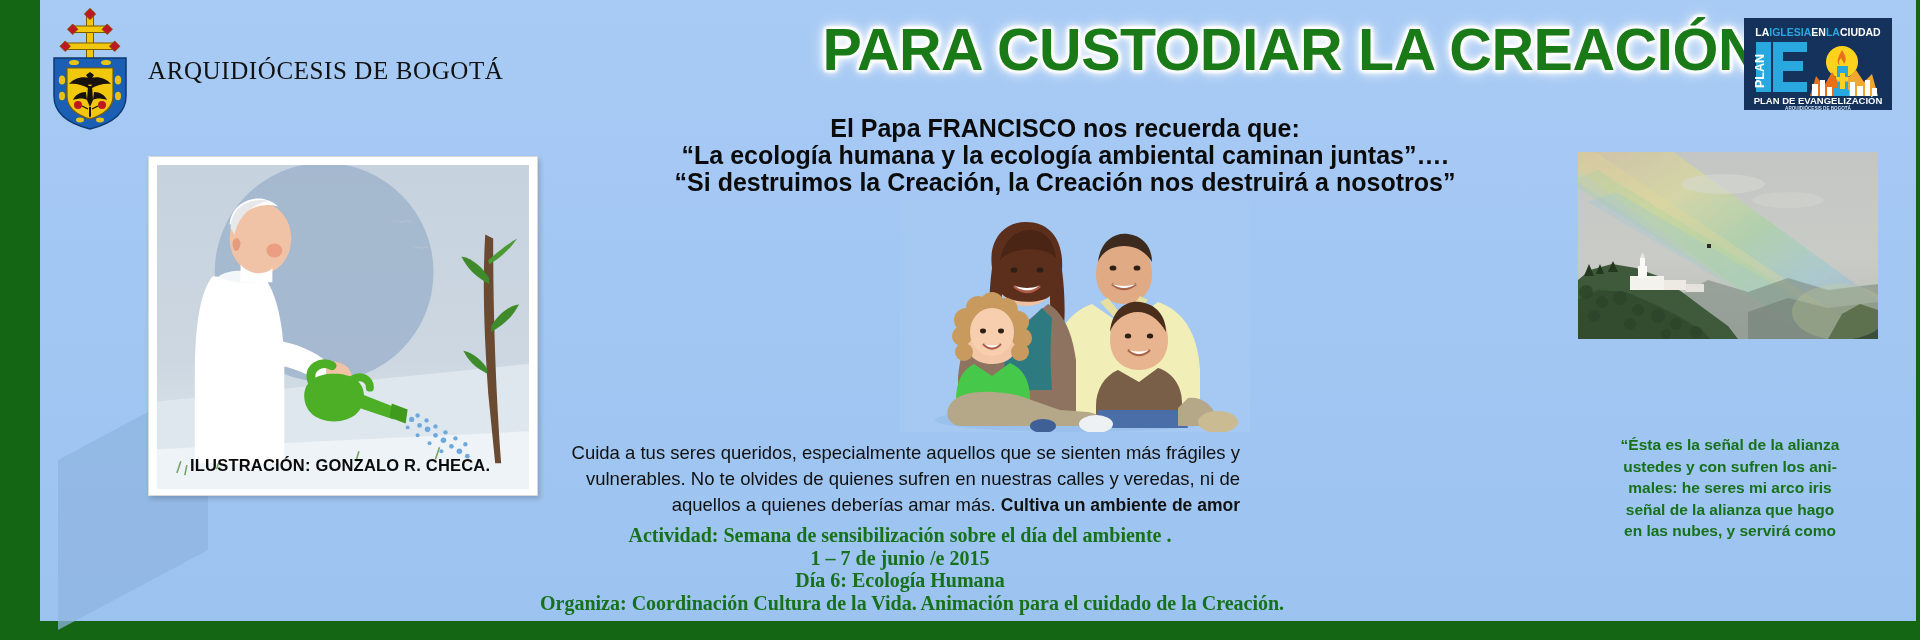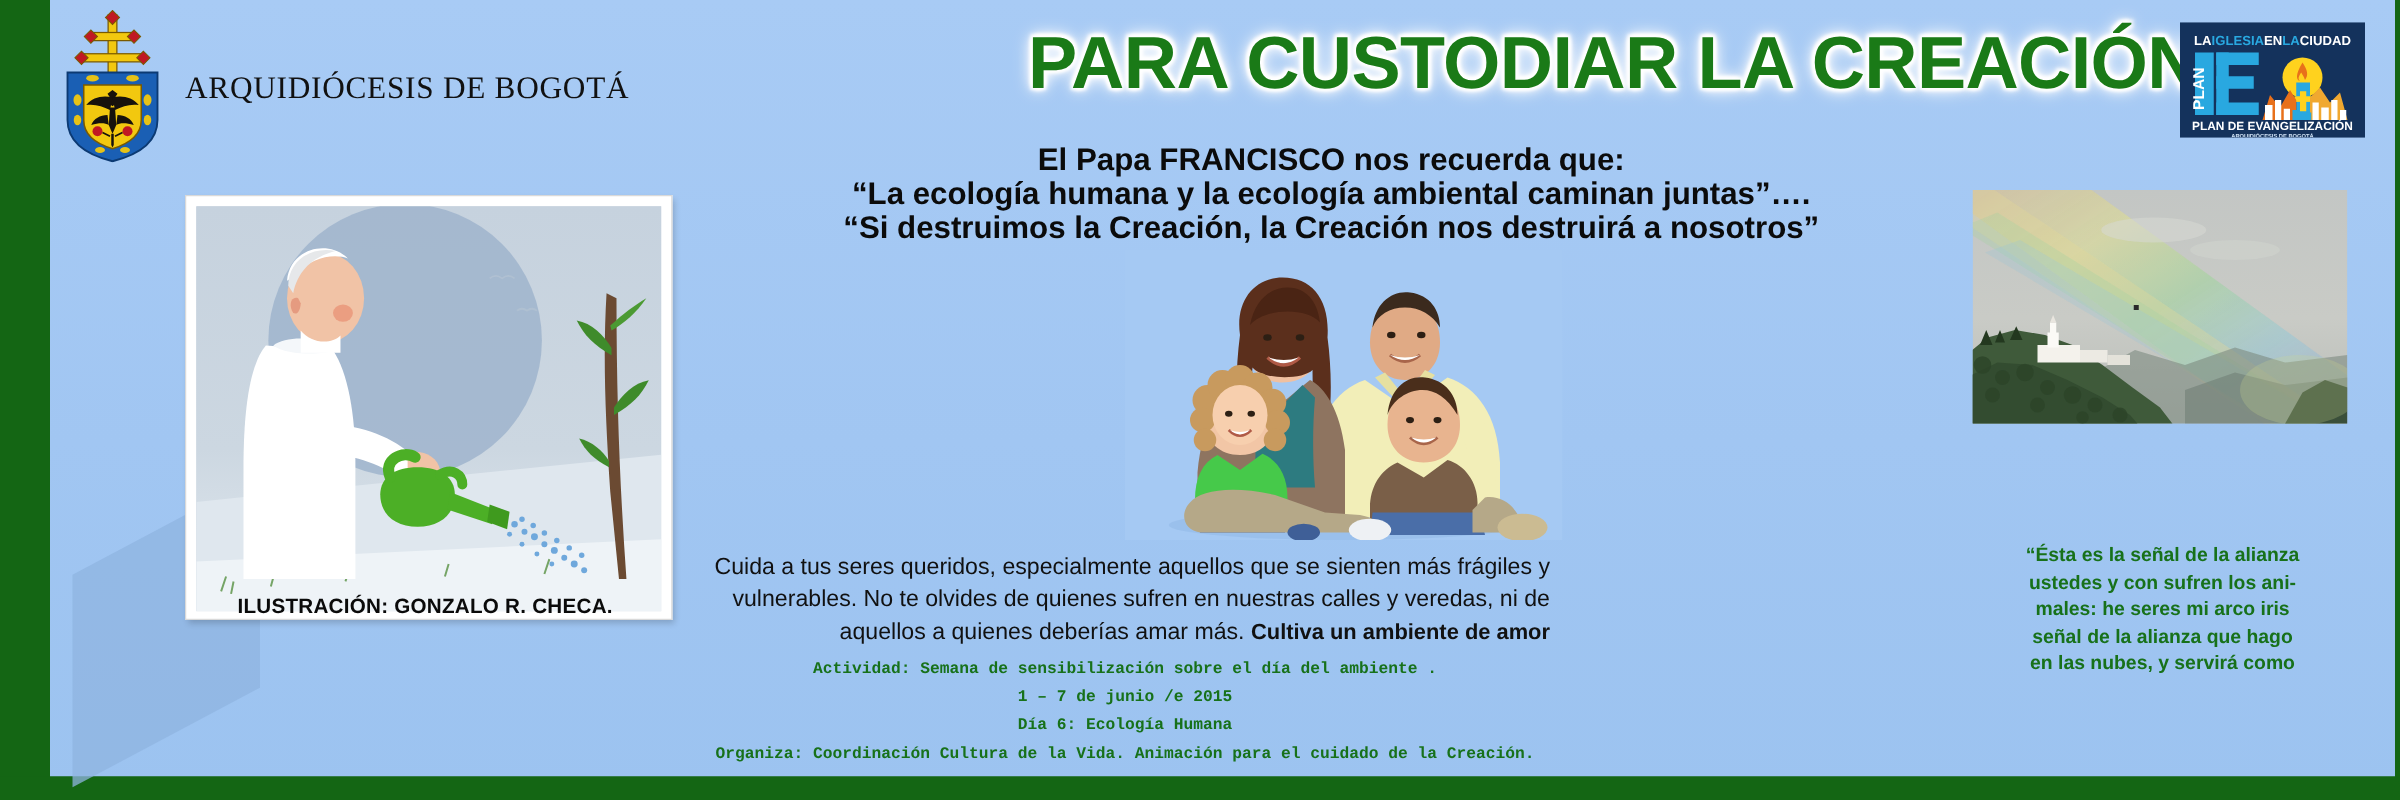--- a/index.html
+++ b/index.html
@@ -115,21 +115,20 @@
 
   .illus-credit {
     position: absolute; left: 190px; top: 456px;
     font-family: "Liberation Sans", sans-serif;
     font-weight: bold;
     font-size: 16.5px;
     color: #0a0a0a;
     letter-spacing: 0.2px;
     white-space: nowrap;
     z-index: 5;
-    margin-top: 20px;
   }
 
   
   .illus-shadow {
     position: absolute; left: 58px; top: 420px;
     width: 150px; height: 170px;
     background: #8fb4e0;
     transform: skewY(-28deg);
     opacity: .75;
   }
@@ -153,23 +152,23 @@
   }
   .body-copy b { font-weight: bold; font-size: 17.5px; }
 
   
   .activity {
     position: absolute; left: 540px; top: 524px;
     width: 720px;
     text-align: center;
     color: #17711a;
     font-weight: bold;
-    font-size: 13px;
+    font-size: 20px;
     line-height: 22.5px;
-    font-family: Liberation Mono, monospace;
+    font-family: Liberation Serif, serif;
   }
   .activity .ln { display:block; white-space: nowrap; }
 
   
   .rainbow-photo {
     position: absolute; left: 1578px; top: 152px;
     width: 300px; height: 187px;
     overflow: hidden;
   }
   .rainbow-photo svg { display:block; width:300px; height:187px; }

